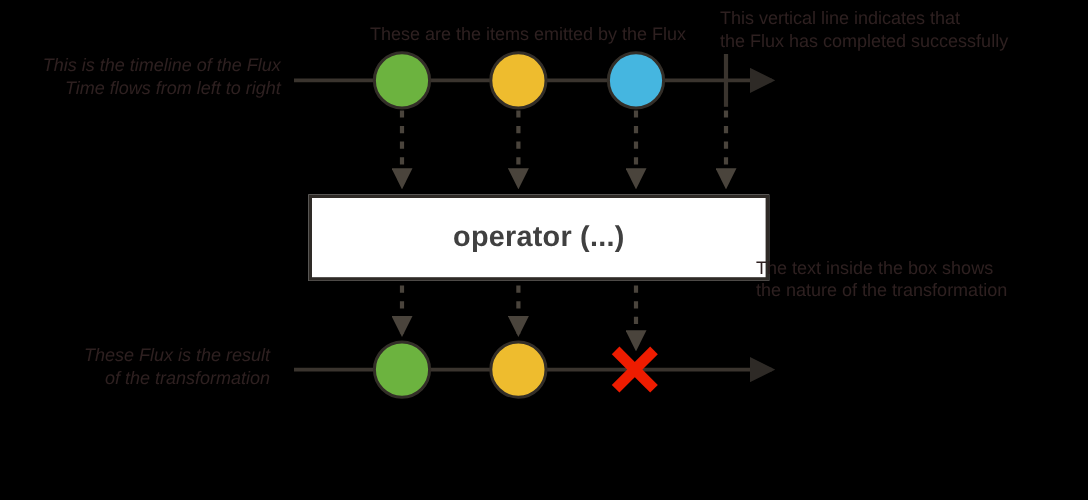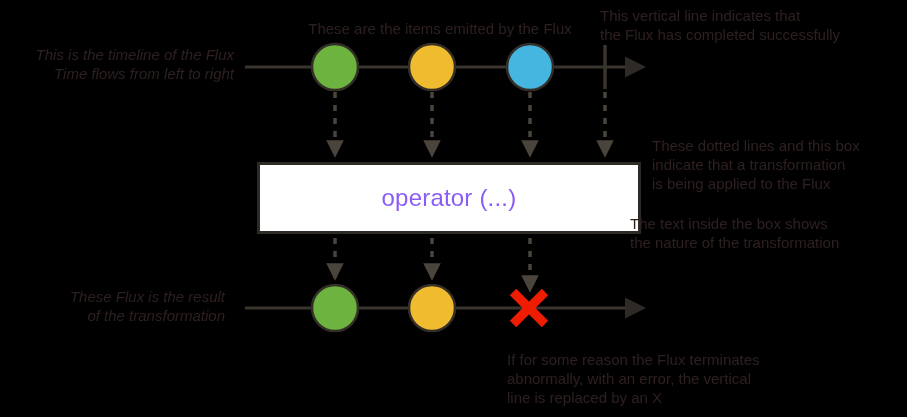--- a/index.html
+++ b/index.html
@@ -43,22 +43,22 @@
     height: 72px;
     background: #ffffff;
     border: 3px solid #2e2a26;
     box-sizing: border-box;
     display: flex;
     align-items: center;
     justify-content: center;
   }
   .op-label {
     font-size: 24px;
-    font-weight: normal;
-    color: #8b5cf6;
+    font-weight: bold;
+    color: #404040;
     font-family: "Liberation Sans", sans-serif;
     letter-spacing: 0.2px;
   }
 </style>
 </head>
 <body>
 
 <div id="stage">
 
   <svg id="svg-layer" viewBox="0 0 907 417" xmlns="http://www.w3.org/2000/svg">
@@ -112,27 +112,21 @@
   </div>
 
   <div class="annot right" style="left:6px; top:45px; width:228px;">This is the timeline of the Flux
 Time flows from left to right</div>
 
   <div class="annot center" style="left:280px; top:19px; width:320px;">These are the items emitted by the Flux</div>
 
   <div class="annot left" style="left:600px; top:6px; width:300px;">This vertical line indicates that
 the Flux has completed successfully</div>
 
-  <div class="annot left" style="left:652px; top:136px; width:250px;">These dotted lines and this box
-indicate that a transformation
-is being applied to the Flux</div>
 
   <div class="annot left" style="left:630px; top:214px; width:250px;">The text inside the box shows
 the nature of the transformation</div>
 
   <div class="annot right" style="left:20px; top:287px; width:205px;">These Flux is the result
 of the transformation</div>
 
-  <div class="annot left" style="left:507px; top:350px; width:300px;">If for some reason the Flux terminates
-abnormally, with an error, the vertical
-line is replaced by an X</div>
 
 </div>
 
 </body></html>

